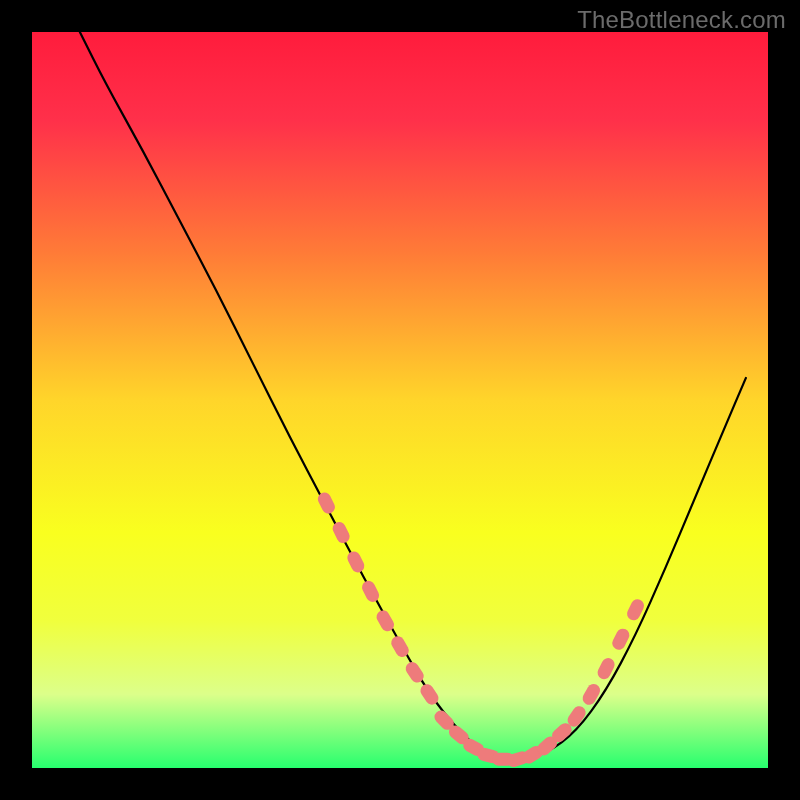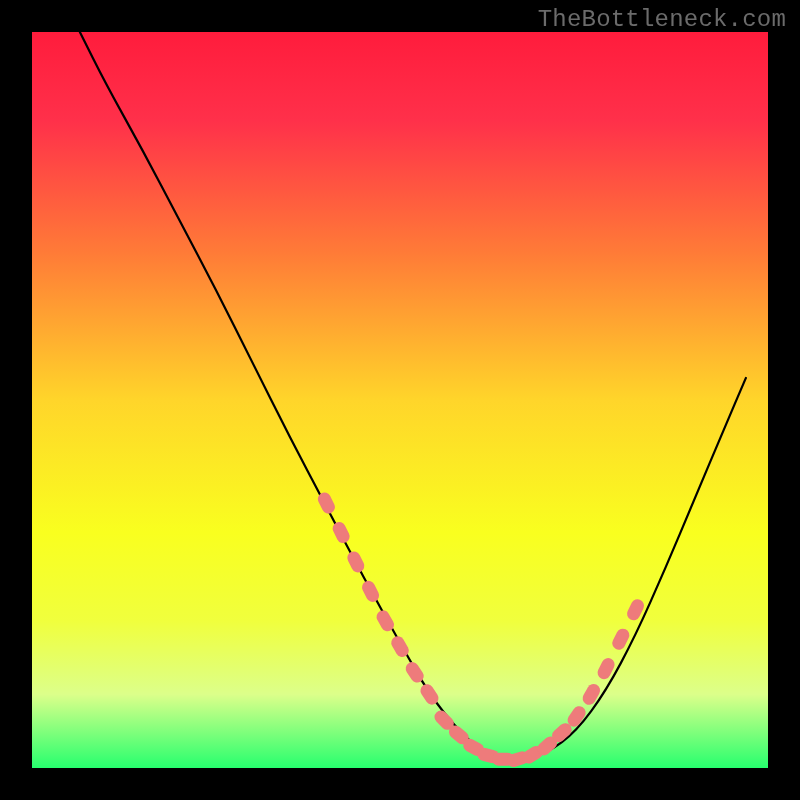--- a/index.html
+++ b/index.html
@@ -12,21 +12,21 @@
   }
   .chart-container {
     position: relative;
     width: 800px;
     height: 800px;
   }
   .watermark {
     position: absolute;
     top: 6px;
     right: 14px;
-    font-family: Liberation Mono, monospace;
+    font-family: Liberation Sans, sans-serif;
     font-size: 24px;
     font-weight: 500;
     color: #6b6b6b;
     z-index: 10;
     letter-spacing: 0.2px;
     margin-left: 28px;
   }
   svg.plot {
     position: absolute;
     left: 0;

